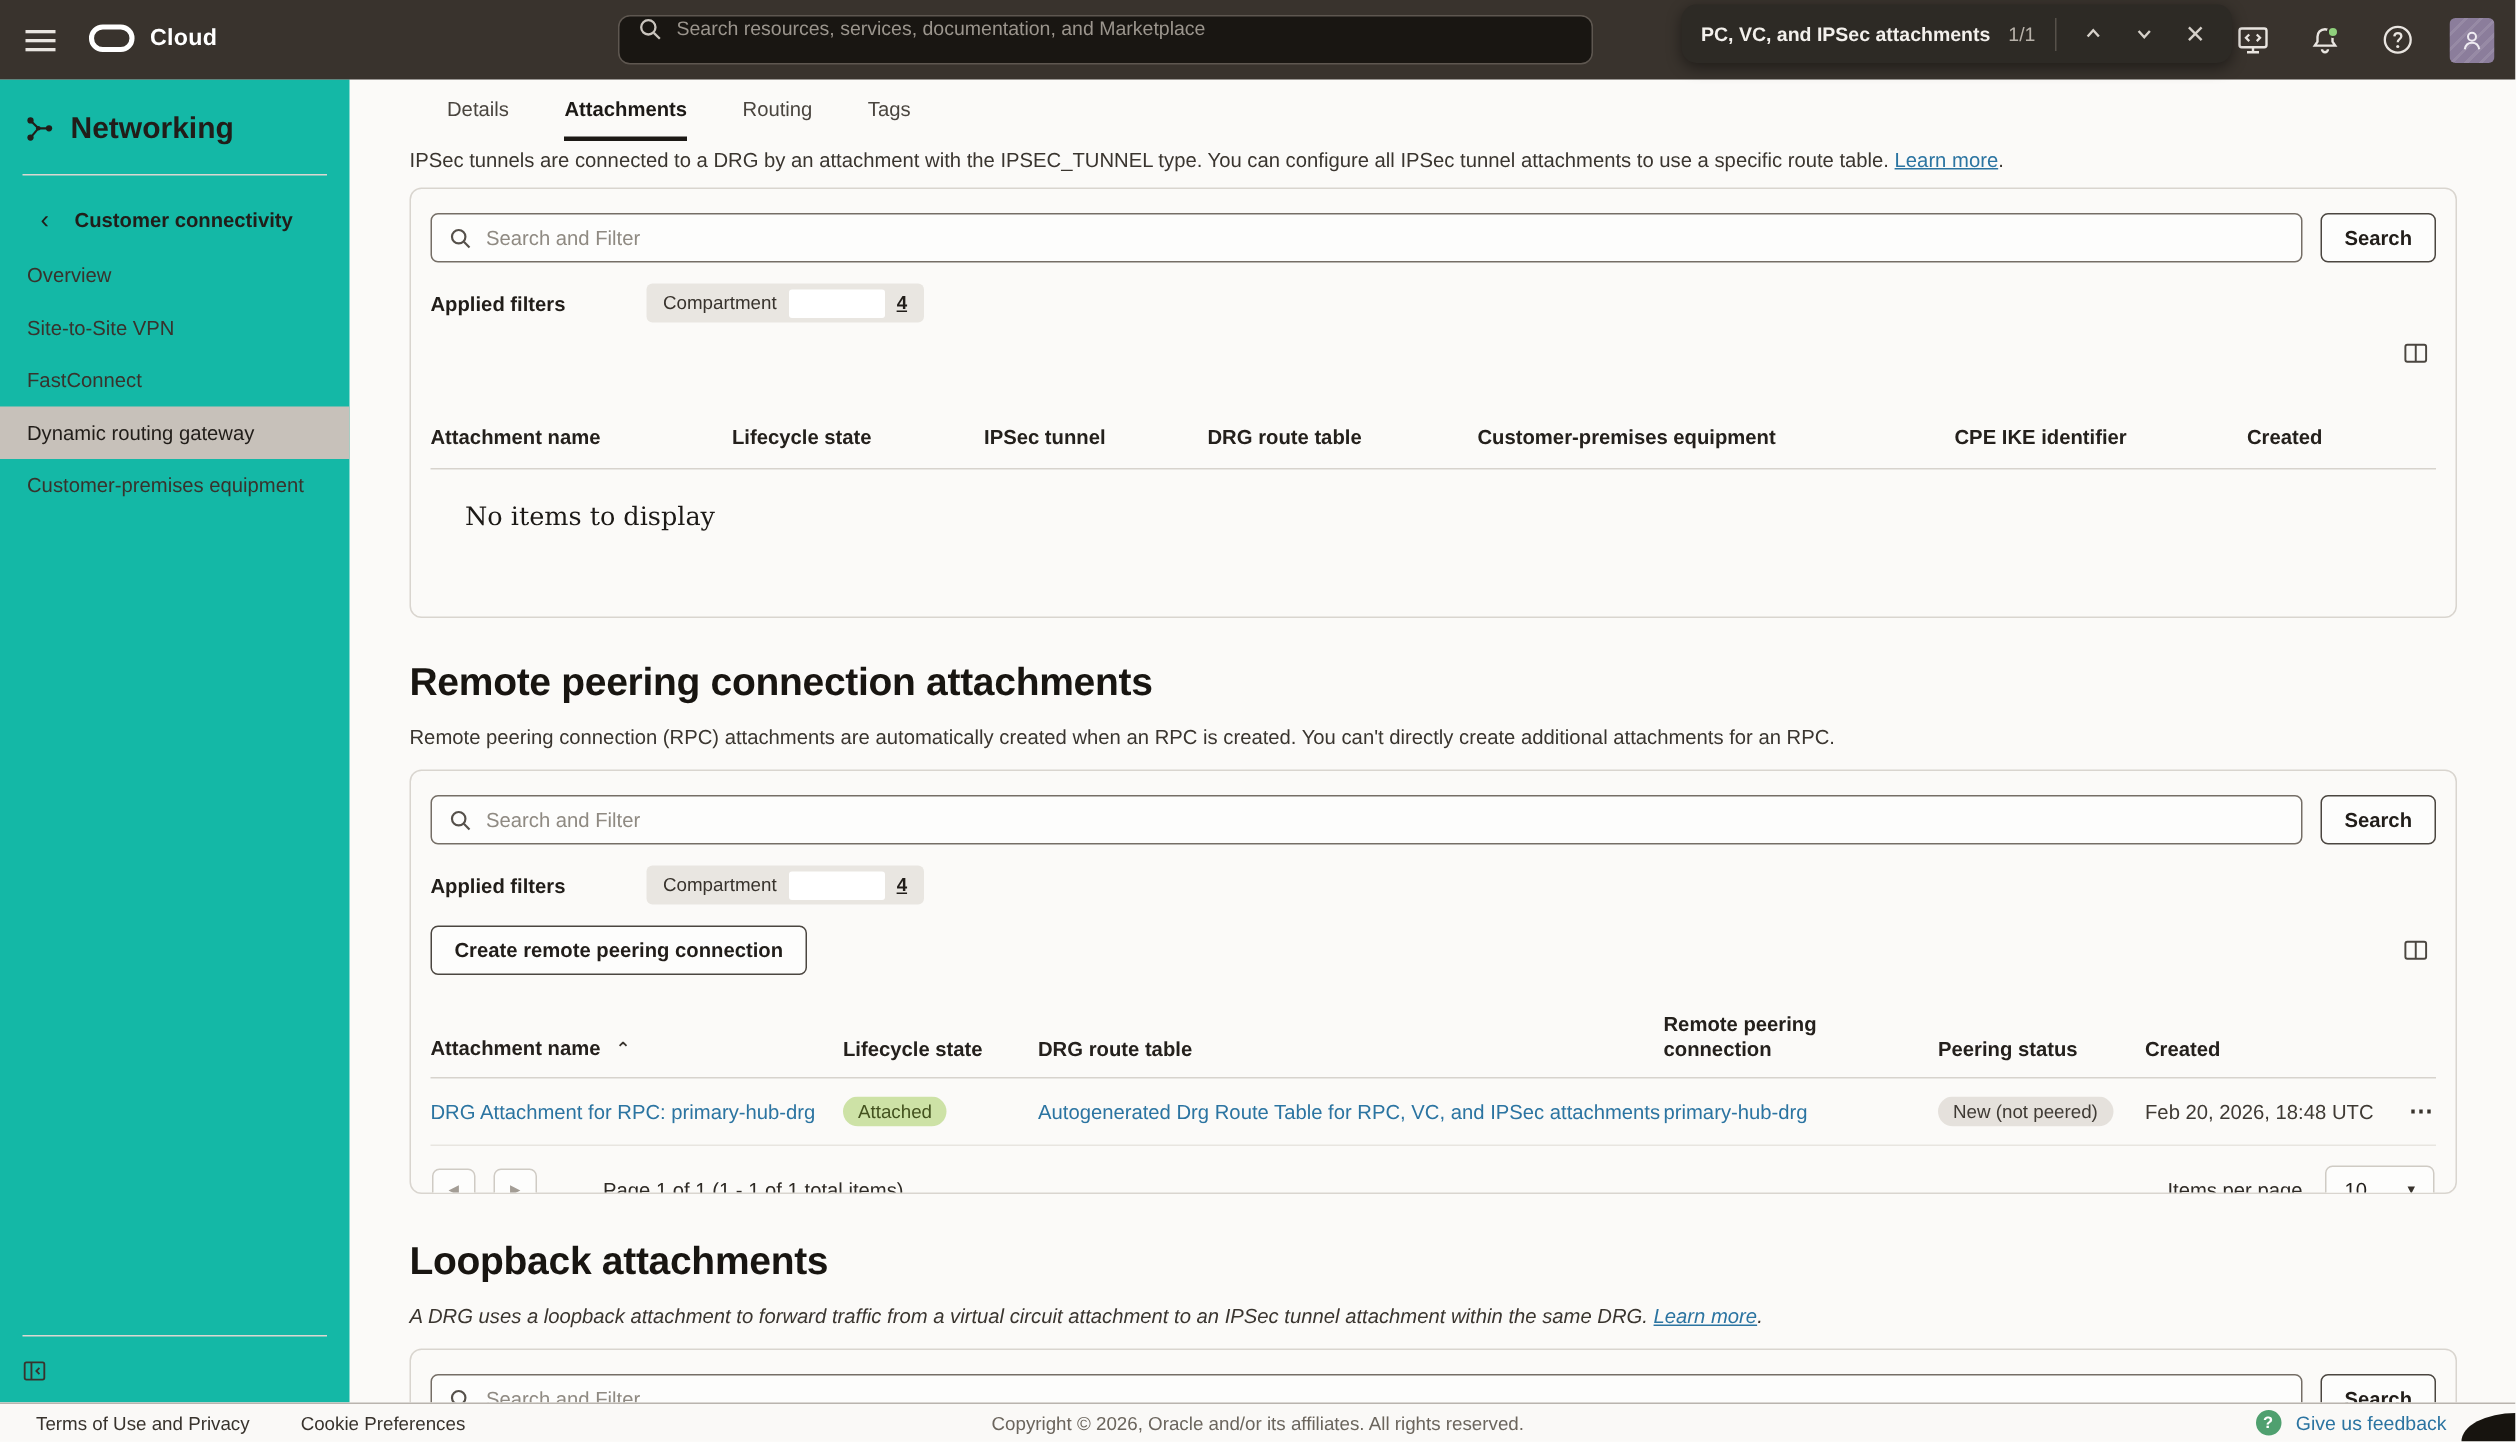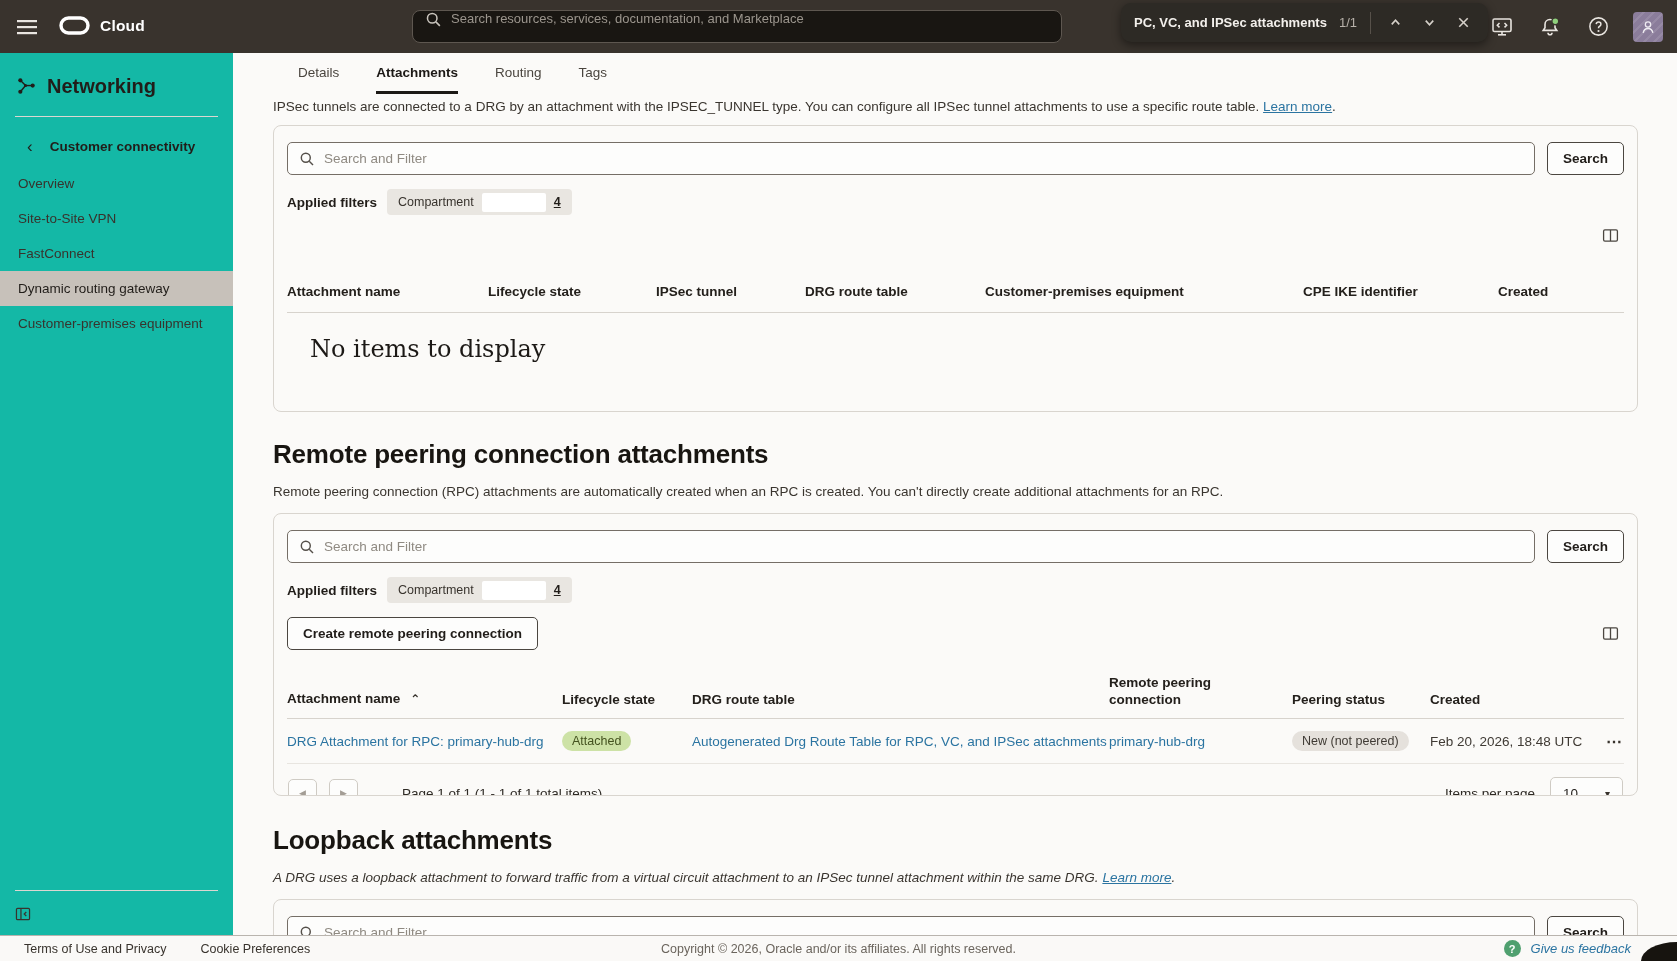--- a/index.html
+++ b/index.html
@@ -54,21 +54,21 @@
   .panel-3 { margin-top:12px; height:200px; }
 
   .search-row { display:flex; gap:12px; }
   .filter-input { flex:1; height:33px; border:1px solid #756e66; border-radius:5px; background:#fdfdfc; display:flex; align-items:center; padding:0 11px; gap:9px; }
   .filter-input input { flex:1; border:none; outline:none; background:transparent; font-size:13.5px; font-family:inherit; color:#38332d; }
   .filter-input input::placeholder { color:#8f8a82; }
   .btn { height:33px; background:#fdfdfc; border:1px solid #4b4640; border-radius:5px; font-size:13.5px; font-weight:700; color:#211d19; padding:0 15px; cursor:pointer; font-family:inherit;text-align:right; }
 
   .filters-row { display:flex; align-items:center; gap:10px; margin-top:14px; height:26px; }
   .filters-label { font-size:13.5px; font-weight:700; color:#211d19; }
-  .chip { display:flex; align-items:center; gap:8px; background:#e9e6e1; border-radius:4px; height:26px; padding:12px 11px; cursor:pointer; }
+  .chip { display:flex; align-items:center; gap:8px; background:#e9e6e1; border-radius:4px; height:26px; padding:12px 11px; cursor:pointer;margin-left:44px; }
   .chip-name { font-size:12.5px; color:#38332d; }
   .chip-redacted { width:64px; height:19px; background:#ffffff; border-radius:2px; }
   .chip-count { font-size:12.5px; font-weight:600; color:#211d19; text-decoration:underline; cursor:pointer; }
 
   .tools-row { display:flex; justify-content:flex-end; margin-top:6px; height:28px; }
   .tools-row.with-create { justify-content:space-between; margin-top:14px; height:33px; }
   .iconbtn { background:none; border:none; cursor:pointer; width:28px; height:28px; display:flex; align-items:center; justify-content:center; align-self:center; }
 
   .thead { display:grid; align-items:end; border-bottom:1px solid #d7d3cd; font-size:13.5px; font-weight:700; color:#24201c; line-height:17px; }
   .t1 .thead { grid-template-columns:201px 168px 149px 180px 318px 195px 1fr; margin-top:34px; padding-bottom:12px; }
@@ -77,21 +77,21 @@
   .sort-caret { font-size:12px; font-weight:700; color:#38332d; margin-left:10px; }
   .trow { display:grid; grid-template-columns:275px 130px 417px 183px 138px 176px 1fr; align-items:center; border-bottom:1px solid #e8e5e0; padding:12px 0; font-size:13.5px; }
   .cell { padding-right:14px; white-space:nowrap; overflow:hidden; }
   .cell-link { color:#2b74a1; cursor:pointer; text-decoration:none; }
   .badge { display:inline-block; font-size:12.5px; border-radius:11px; padding:3px 10px; }
   .badge-green { background:#cde2a6; color:#44521f; }
   .badge-gray { background:#e5e1dc; color:#3f3a34; }
   .row-menu { background:none; border:none; cursor:pointer; font-size:16px; font-weight:700; color:#38332d; letter-spacing:1px; text-align:right; width:100%; padding-right:6px; }
 
   .empty { padding-left:23px; }
-  .empty-title { margin-top:22px; font-family:"DejaVu Serif","Liberation Serif",serif; font-size:24px; color:#1c1916; }
+  .empty-title { margin-top:22px; font-family:"DejaVu Serif","Liberation Serif",serif; font-size:17px; color:#1c1916; }
   .empty-sub { margin-top:14px; font-size:12.5px; color:#5b5650; }
 
   .pagination { display:flex; align-items:center; margin-top:0; padding:9px 1px 0 1px; height:49px; }
   .page-btn { width:29px; height:29px; background:#fdfdfc; border:1px solid #cfcbc4; border-radius:5px; color:#a39d95; font-size:9px; cursor:pointer; margin-right:12px; display:flex; align-items:center; justify-content:center; }
   .page-label { margin-left:32px; font-size:13.5px; color:#2e2a25; }
   .page-right { margin-left:auto; display:flex; align-items:center; gap:15px; }
   .ipp-label { font-size:13.5px; color:#2e2a25; }
   .ipp-select { width:73px; height:33px; background:#fdfdfc; border:1px solid #cfcbc4; border-radius:5px; display:flex; align-items:center; justify-content:space-between; padding:0 12px; cursor:pointer; }
   .ipp-value { font-size:13.5px; color:#211d19; }
   .ipp-caret { font-size:10px; color:#38332d; }
@@ -102,21 +102,21 @@
   .loop-title { margin-top:29px; }
   .loop-desc { margin-top:12px;font-style:italic; }
 
   
   .footer { position:absolute; left:0; bottom:0; width:100%; height:26px; background:#faf9f7; border-top:1px solid #b9b4ae; display:flex; align-items:center; padding:0 18px 0 24px; z-index:20; font-size:12.5px; }
   .footer-left { display:flex; gap:34px; }
   .footer-link { color:#38332d; cursor:pointer; }
   .footer-copy { position:absolute; left:0; right:0; text-align:center; color:#6b655d; pointer-events:none; }
   .footer-right { margin-left:auto; display:flex; align-items:center; gap:10px; z-index:2; padding-right:28px; }
   .feedback-icon { width:17px; height:17px; border-radius:50%; background:#4fa06f; color:#fff; font-size:11px; font-weight:700; display:flex; align-items:center; justify-content:center; }
-  .feedback-link { color:#2b74a1; cursor:pointer; font-size:13px;font-style:italic; }
+  .feedback-link { color:#2b74a1; cursor:pointer; font-size:13px; }
   .corner-blob { position:absolute; right:0; bottom:0; width:36px; height:19px; background:#17140f; border-top-left-radius:100%; z-index:25; }
 
   svg { display:block; }
 </style>
 </head>
 <body>
 
 <div class="screen">
 
   <header class="topbar">

